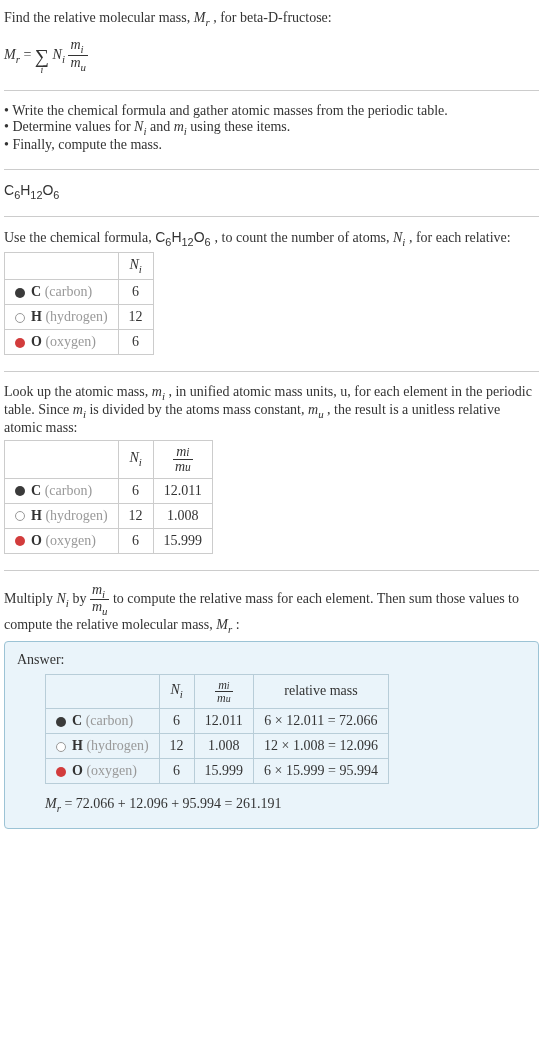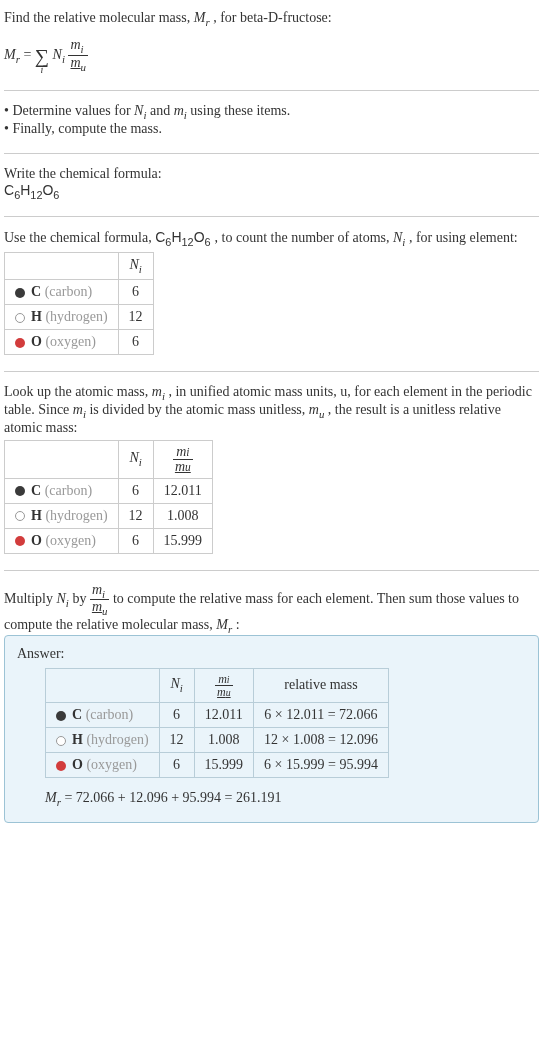--- a/index.html
+++ b/index.html
@@ -31,21 +31,21 @@
   .formula {
     font-family: 'Times New Roman', serif;
   }
   .frac {
     display: inline-block;
     vertical-align: middle;
     line-height: 1.0;
     font-family: 'Times New Roman', serif;
   }
   .frac .num { display:block; padding: 0 2px;}
-  .frac .den { display:block; border-top:1px solid #333; padding:0 2px;text-decoration:underline;}
+  .frac .den { display:block; border-top:1px solid #333; padding:0 2px;}
   .sigma {
     display:inline-block;
     vertical-align: middle;
     text-align:center;
     font-family: 'Times New Roman', serif;
     line-height: 0.9;
   }
   .sigma .top{display:block; font-size:10px; height:10px;}
   .sigma .mid{display:block; font-size:20px;}
   .sigma .bot{display:block; font-size:10px;}
@@ -123,50 +123,50 @@
     <span class="frac">
       <span class="num ital"><span>m</span><span class="sub">i</span></span>
       <span class="den ital"><span>m</span><span class="sub">u</span></span>
     </span>
   </div>
 </div>
 
 <hr class="sep">
 
 <div class="section">
+  <div>• Write the chemical formula and gather atomic masses from the periodic table.</div>
   <div>
     <span>• Determine values for </span>
     <span class="ital"><span>N</span><span class="sub">i</span></span>
     <span> and </span>
     <span class="ital"><span>m</span><span class="sub">i</span></span>
     <span> using these items.</span>
   </div>
   <div>• Finally, compute the mass.</div>
 </div>
 
 <hr class="sep">
 
 <div class="section">
-  <div>Write the chemical formula:</div>
   <div class="chem">
     <span>C</span><span class="sub">6</span><span>H</span><span class="sub">12</span><span>O</span><span class="sub">6</span>
   </div>
 </div>
 
 <hr class="sep">
 
 <div class="section">
   <div>
     <span>Use the chemical formula, </span>
     <span class="chem">
       <span>C</span><span class="sub">6</span><span>H</span><span class="sub">12</span><span>O</span><span class="sub">6</span>
     </span>
     <span>, to count the number of atoms, </span>
     <span class="ital"><span>N</span><span class="sub">i</span></span>
-    <span>, for using element:</span>
+    <span>, for each relative:</span>
   </div>
   <table class="data">
     <tbody>
         <tr>
       <th></th>
       <th><span class="ital"><span>N</span><span class="sub">i</span></span></th>
     </tr>
     <tr>
       <td class="el"><span class="dot c"></span><span style="color: rgb(51, 51, 51); font-weight: bold;">C</span><span> (carbon)</span></td>
       <td>6</td>
@@ -184,21 +184,21 @@
 </div>
 
 <hr class="sep">
 
 <div class="section">
   <div>
     <span>Look up the atomic mass, </span>
     <span class="ital"><span>m</span><span class="sub">i</span></span>
     <span>, in unified atomic mass units, u, for each element in the periodic table. Since </span>
     <span class="ital"><span>m</span><span class="sub">i</span></span>
-    <span> is divided by the atomic mass unitless, </span>
+    <span> is divided by the atoms mass constant, </span>
     <span class="ital"><span>m</span><span class="sub">u</span></span>
     <span>, the result is a unitless relative atomic mass:</span>
   </div>
   <table class="data">
     <tbody>
         <tr>
       <th></th>
       <th><span class="ital"><span>N</span><span class="sub">i</span></span></th>
       <th>
         <span class="frac">
@@ -235,21 +235,21 @@
     <span> by </span>
     <span class="frac">
       <span class="num ital"><span>m</span><span class="sub">i</span></span>
       <span class="den ital"><span>m</span><span class="sub">u</span></span>
     </span>
     <span> to compute the relative mass for each element. Then sum those values to compute the relative molecular mass, </span>
     <span class="ital"><span>M</span><span class="sub">r</span></span>
     <span>:</span>
   </div>
 
-  <div class="answer-box" style="">
+  <div class="answer-box" style="margin-top:6px;">
     <div class="answer-label">Answer:</div>
     <div class="indent">
     <table class="data">
       <tbody>
             <tr>
         <th></th>
         <th><span class="ital"><span>N</span><span class="sub">i</span></span></th>
         <th>
           <span class="frac" style="font-size:12px;">
             <span class="num ital"><span>m</span><span class="small-i">i</span></span>

